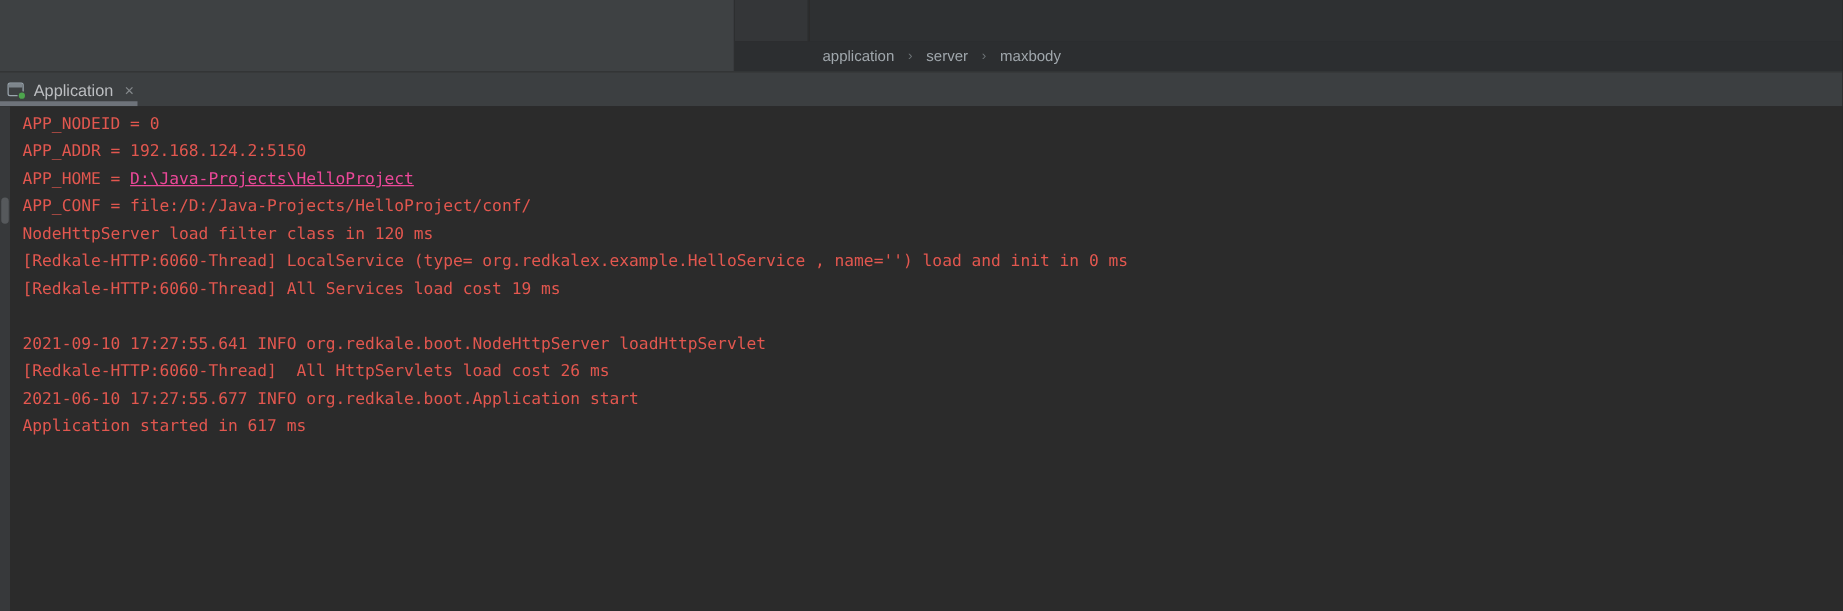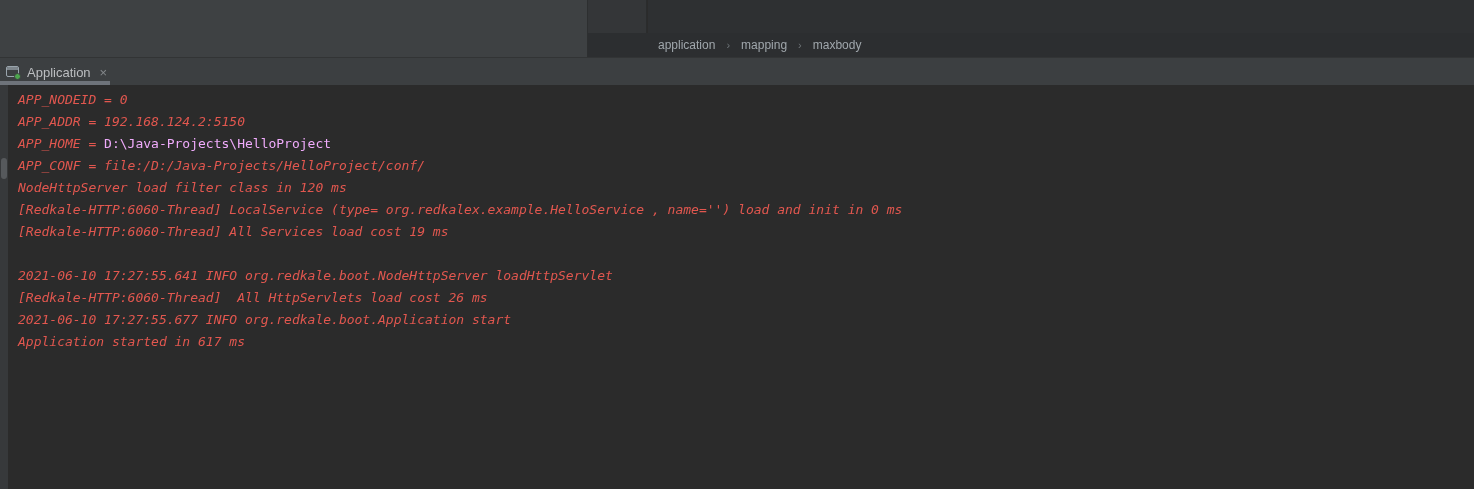--- a/index.html
+++ b/index.html
@@ -43,36 +43,36 @@
   
   .console { position:absolute; left:0; top:85px; width:1474px; height:404px;
              background:#2b2b2b; }
   .gutter { position:absolute; left:0; top:0; width:8px; height:404px; background:#37393b; }
   .gutter-thumb { position:absolute; left:1px; top:73px; width:6px; height:21px;
                   border-radius:3px; background:#56595c; }
   .console-lines { position:absolute; left:18px; top:4px; right:0;
                    font-family:"DejaVu Sans Mono", monospace; font-size:13px; line-height:22px; }
   .console-line { white-space:pre; height:22px; }
   .console-line span { white-space:pre; }
-  .stderr { color:#e2574f;font-style:italic; }
-  .link   { color:#f0abfc; cursor:pointer; }
+  .stderr { color:#e2574f; }
+  .link   { color:#ec4899; text-decoration:underline; cursor:pointer; }
 </style>
 </head>
 <body>
 
 <div class="screen">
 
   <div class="panel-left"></div>
   <div class="panel-mid"></div>
   <div class="panel-right"></div>
 
   <div class="breadcrumb-bar">
       <span class="crumb">application</span>
       <span class="sep">›</span>
-      <span class="crumb">mapping</span>
+      <span class="crumb">server</span>
       <span class="sep">›</span>
       <span class="crumb">maxbody</span>
     </div>
 
   <div class="tabbar">
     <div class="tab">
       <span class="run-icon">
         <span class="frame"></span>
         <span class="dot"></span>
       </span>
@@ -88,20 +88,20 @@
     </div>
     <div class="console-lines">
         <div class="console-line"><span class="stderr">APP_NODEID = 0</span></div>
         <div class="console-line"><span class="stderr">APP_ADDR = 192.168.124.2:5150</span></div>
         <div class="console-line"><span class="stderr">APP_HOME = </span><span class="link">D:\Java-Projects\HelloProject</span></div>
         <div class="console-line"><span class="stderr">APP_CONF = file:/D:/Java-Projects/HelloProject/conf/</span></div>
         <div class="console-line"><span class="stderr">NodeHttpServer load filter class in 120 ms</span></div>
         <div class="console-line"><span class="stderr">[Redkale-HTTP:6060-Thread] LocalService (type= org.redkalex.example.HelloService , name='') load and init in 0 ms</span></div>
         <div class="console-line"><span class="stderr">[Redkale-HTTP:6060-Thread] All Services load cost 19 ms</span></div>
         <div class="console-line">&nbsp;</div>
-        <div class="console-line"><span class="stderr">2021-06-10 17:27:55.641 INFO org.redkale.boot.NodeHttpServer loadHttpServlet</span></div>
+        <div class="console-line"><span class="stderr">2021-09-10 17:27:55.641 INFO org.redkale.boot.NodeHttpServer loadHttpServlet</span></div>
         <div class="console-line"><span class="stderr">[Redkale-HTTP:6060-Thread]  All HttpServlets load cost 26 ms</span></div>
         <div class="console-line"><span class="stderr">2021-06-10 17:27:55.677 INFO org.redkale.boot.Application start</span></div>
         <div class="console-line"><span class="stderr">Application started in 617 ms</span></div>
       </div>
   </div>
 
 </div>
 
 </body></html>

